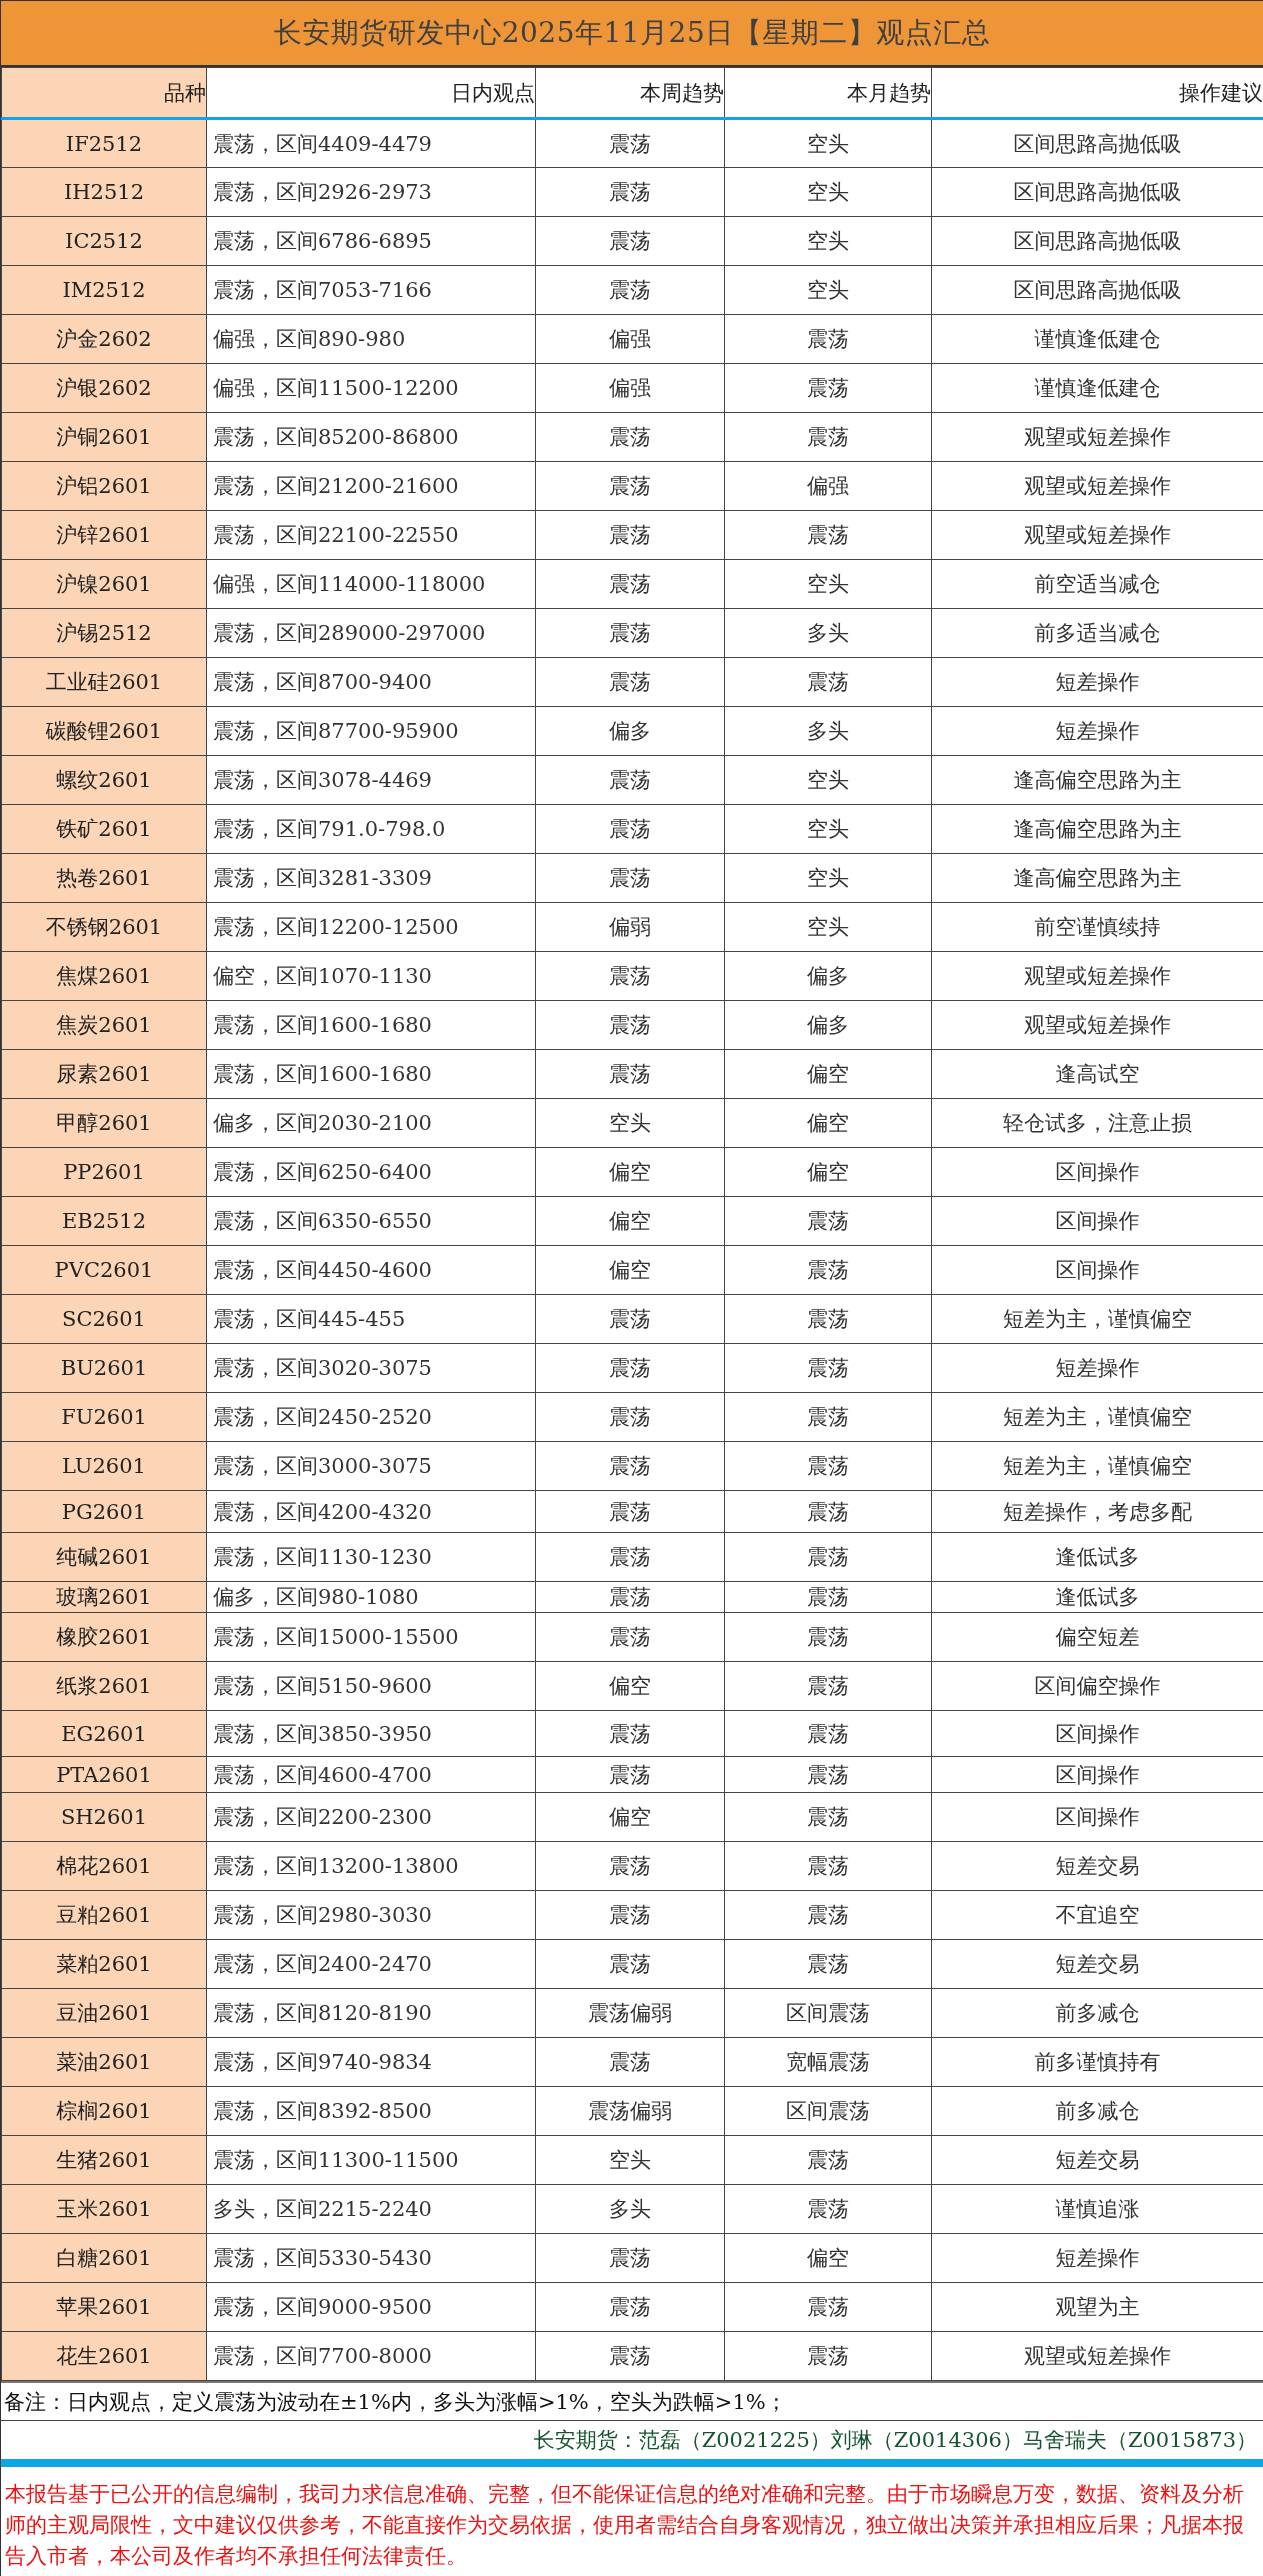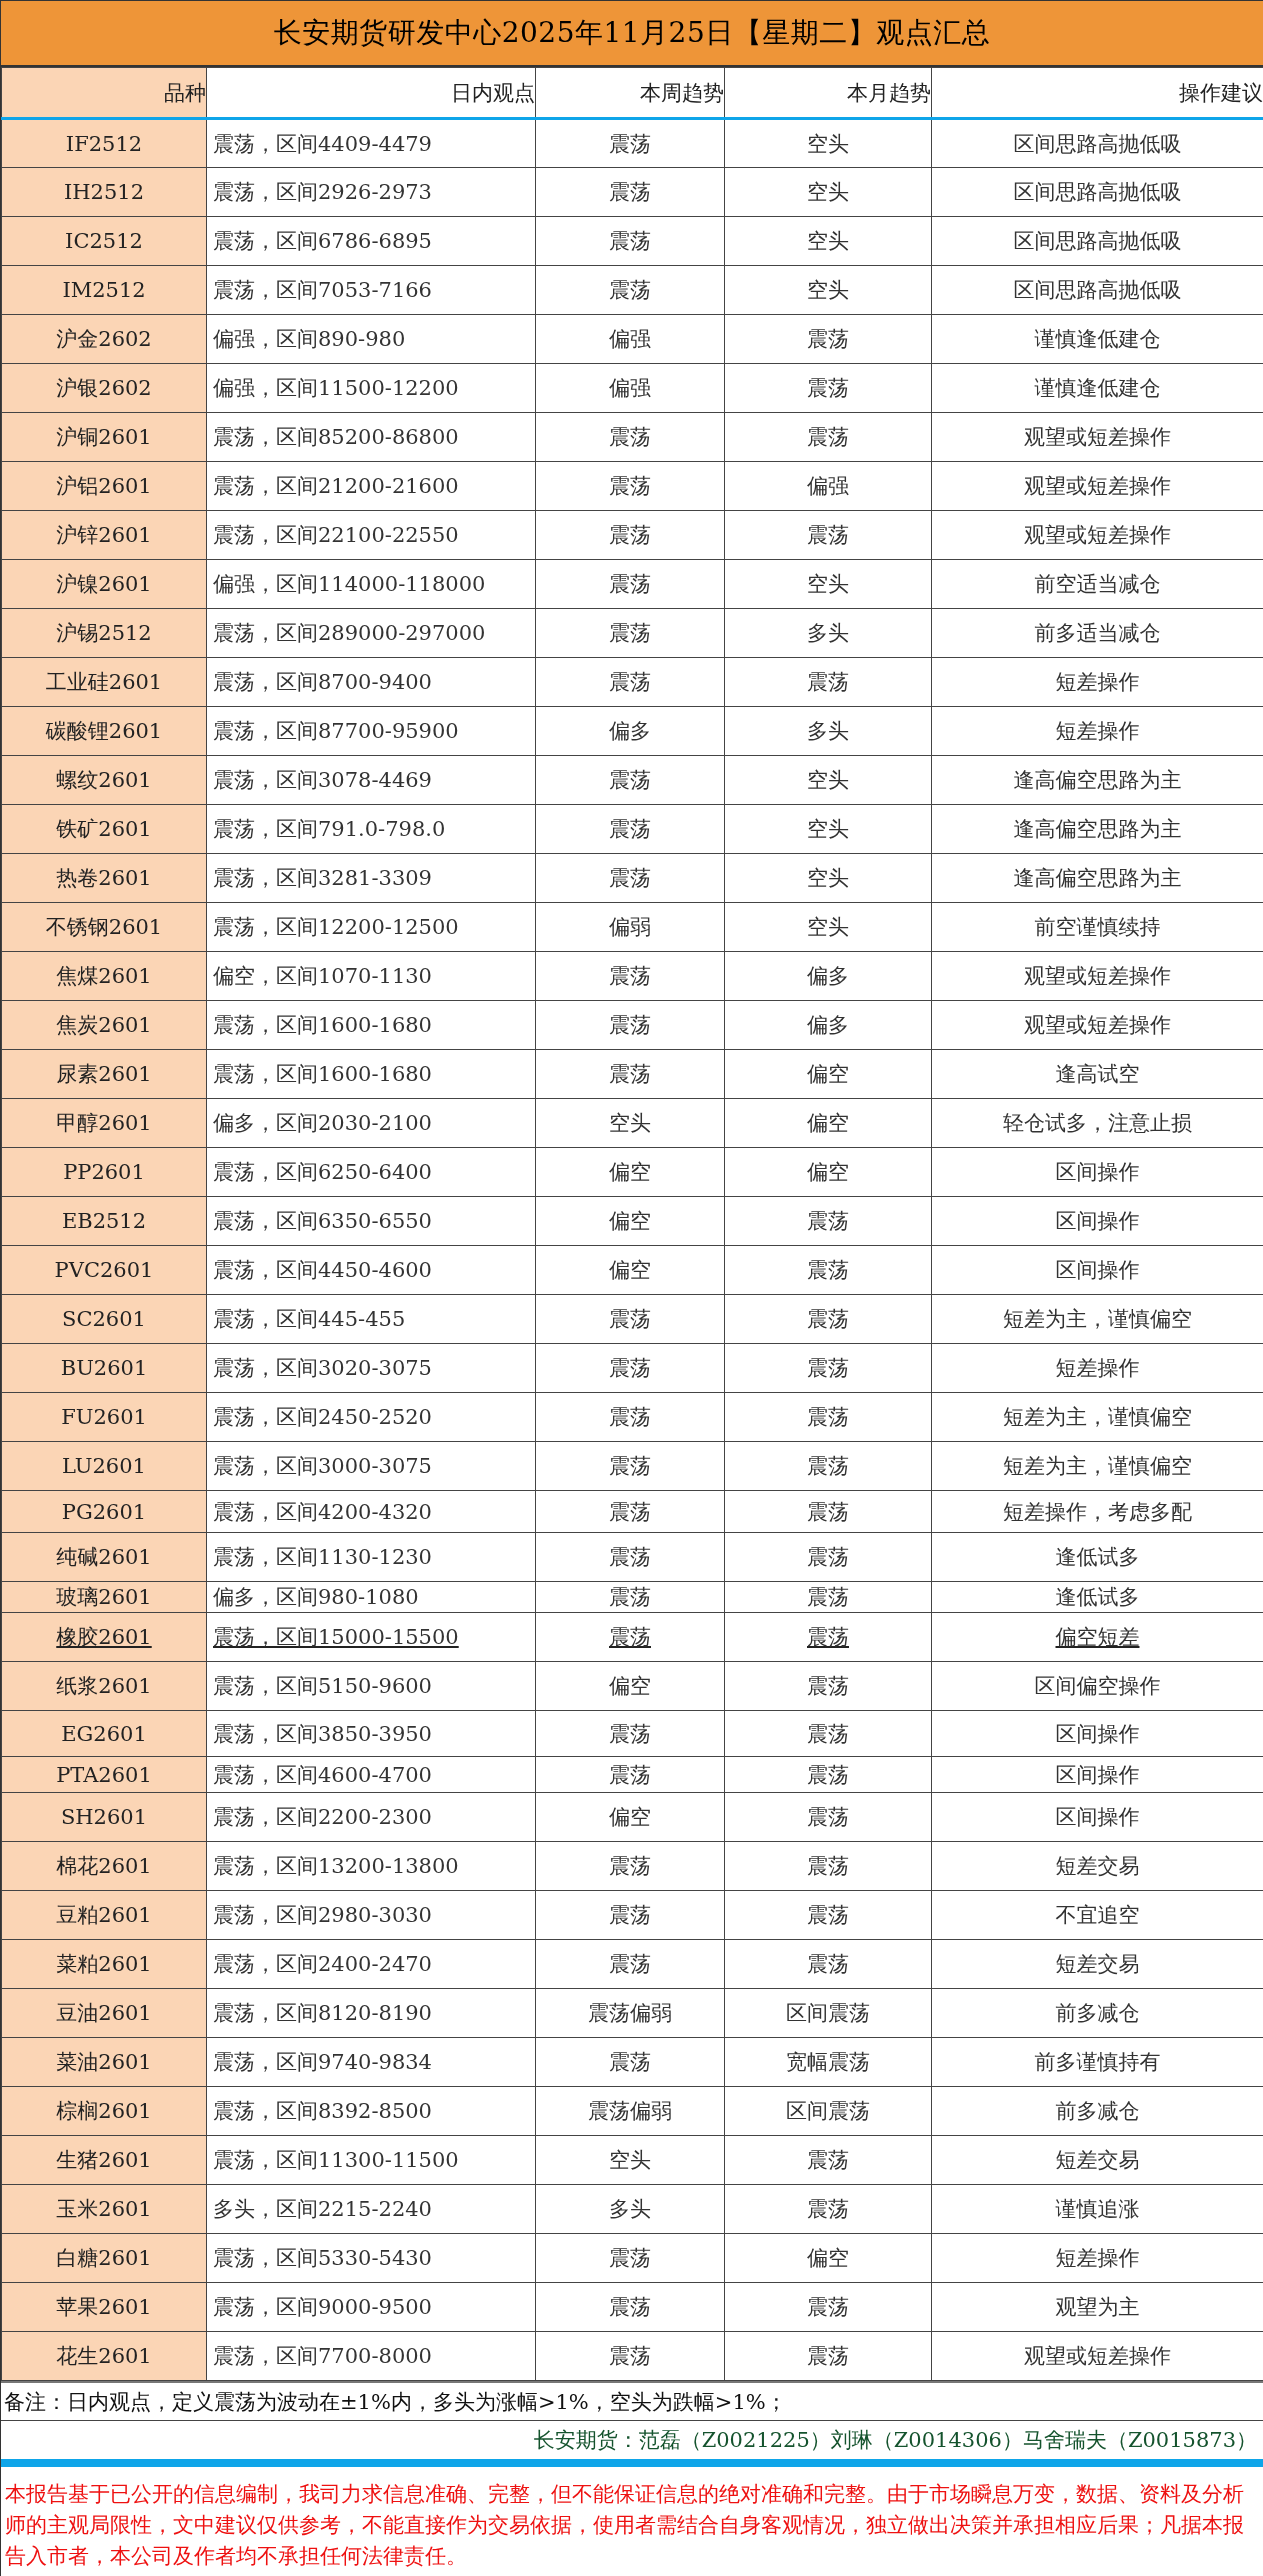--- a/index.html
+++ b/index.html
@@ -1,18 +1,18 @@
 <!DOCTYPE html>
 <html><head>
 <meta charset="utf-8">
 <style>
   html, body { margin: 0; padding: 0; background: #ffffff; }
   body { width: 1264px; height: 2576px; overflow: hidden; font-family: "DejaVu Serif", "Liberation Serif", serif; color: #222; }
   .sheet { position: relative; width: 1262px; border: 1px solid #333; box-sizing: content-box; }
-  .title { height: 64px; background: #ee9538; border-bottom: 2px solid #333; display: flex; align-items: center; justify-content: center; font-size: 28px; color: #000000; letter-spacing: 0.5px; }
+  .title { height: 64px; background: #ee9538; border-bottom: 2px solid #333; display: flex; align-items: center; justify-content: center; font-size: 28px; color: #404040; letter-spacing: 0.5px; }
   table { border-collapse: collapse; width: 1262px; table-layout: fixed; }
   td, th { border: 1px solid #444; padding: 0; font-weight: normal; font-size: 21px; color: #333; overflow: hidden; white-space: nowrap; }
   th { font-size: 21px; color: #222; text-align: right; height: 49px; background: #fff; border-bottom: 3px solid #0ea5e9; }
   th.c0 { background: #fbd5b5; }
   td.c0 { background: #fbd5b5; text-align: center; color: #222; }
   td.c1 { text-align: left; padding-left: 6px; }
   td.c2, td.c3, td.c4 { text-align: center; }
   tr.r { height: 49px; }
   .note { height: 37px; border-top: 2px solid #777; border-bottom: 1px solid #444; display: flex; align-items: center; padding-left: 3px; font-size: 21px; color: #111; }
   .sign { height: 38px; border-bottom: 8px solid #0ea5e9; display: flex; align-items: center; justify-content: flex-end; padding-right: 6px; font-size: 21px; color: #14532d; }
@@ -252,21 +252,21 @@
           <td class="c3">震荡</td>
           <td class="c4">逢低试多</td>
         </tr>
         <tr class="r" style="height: 31px;">
           <td class="c0">玻璃2601</td>
           <td class="c1">偏多，区间980-1080</td>
           <td class="c2">震荡</td>
           <td class="c3">震荡</td>
           <td class="c4">逢低试多</td>
         </tr>
-        <tr class="r" style="height: 49px; text-decoration: underline;">
+        <tr class="r" style="height: 49px;">
           <td class="c0">橡胶2601</td>
           <td class="c1">震荡，区间15000-15500</td>
           <td class="c2">震荡</td>
           <td class="c3">震荡</td>
           <td class="c4">偏空短差</td>
         </tr>
         <tr class="r" style="height: 49px;">
           <td class="c0">纸浆2601</td>
           <td class="c1">震荡，区间5150-9600</td>
           <td class="c2">偏空</td>

